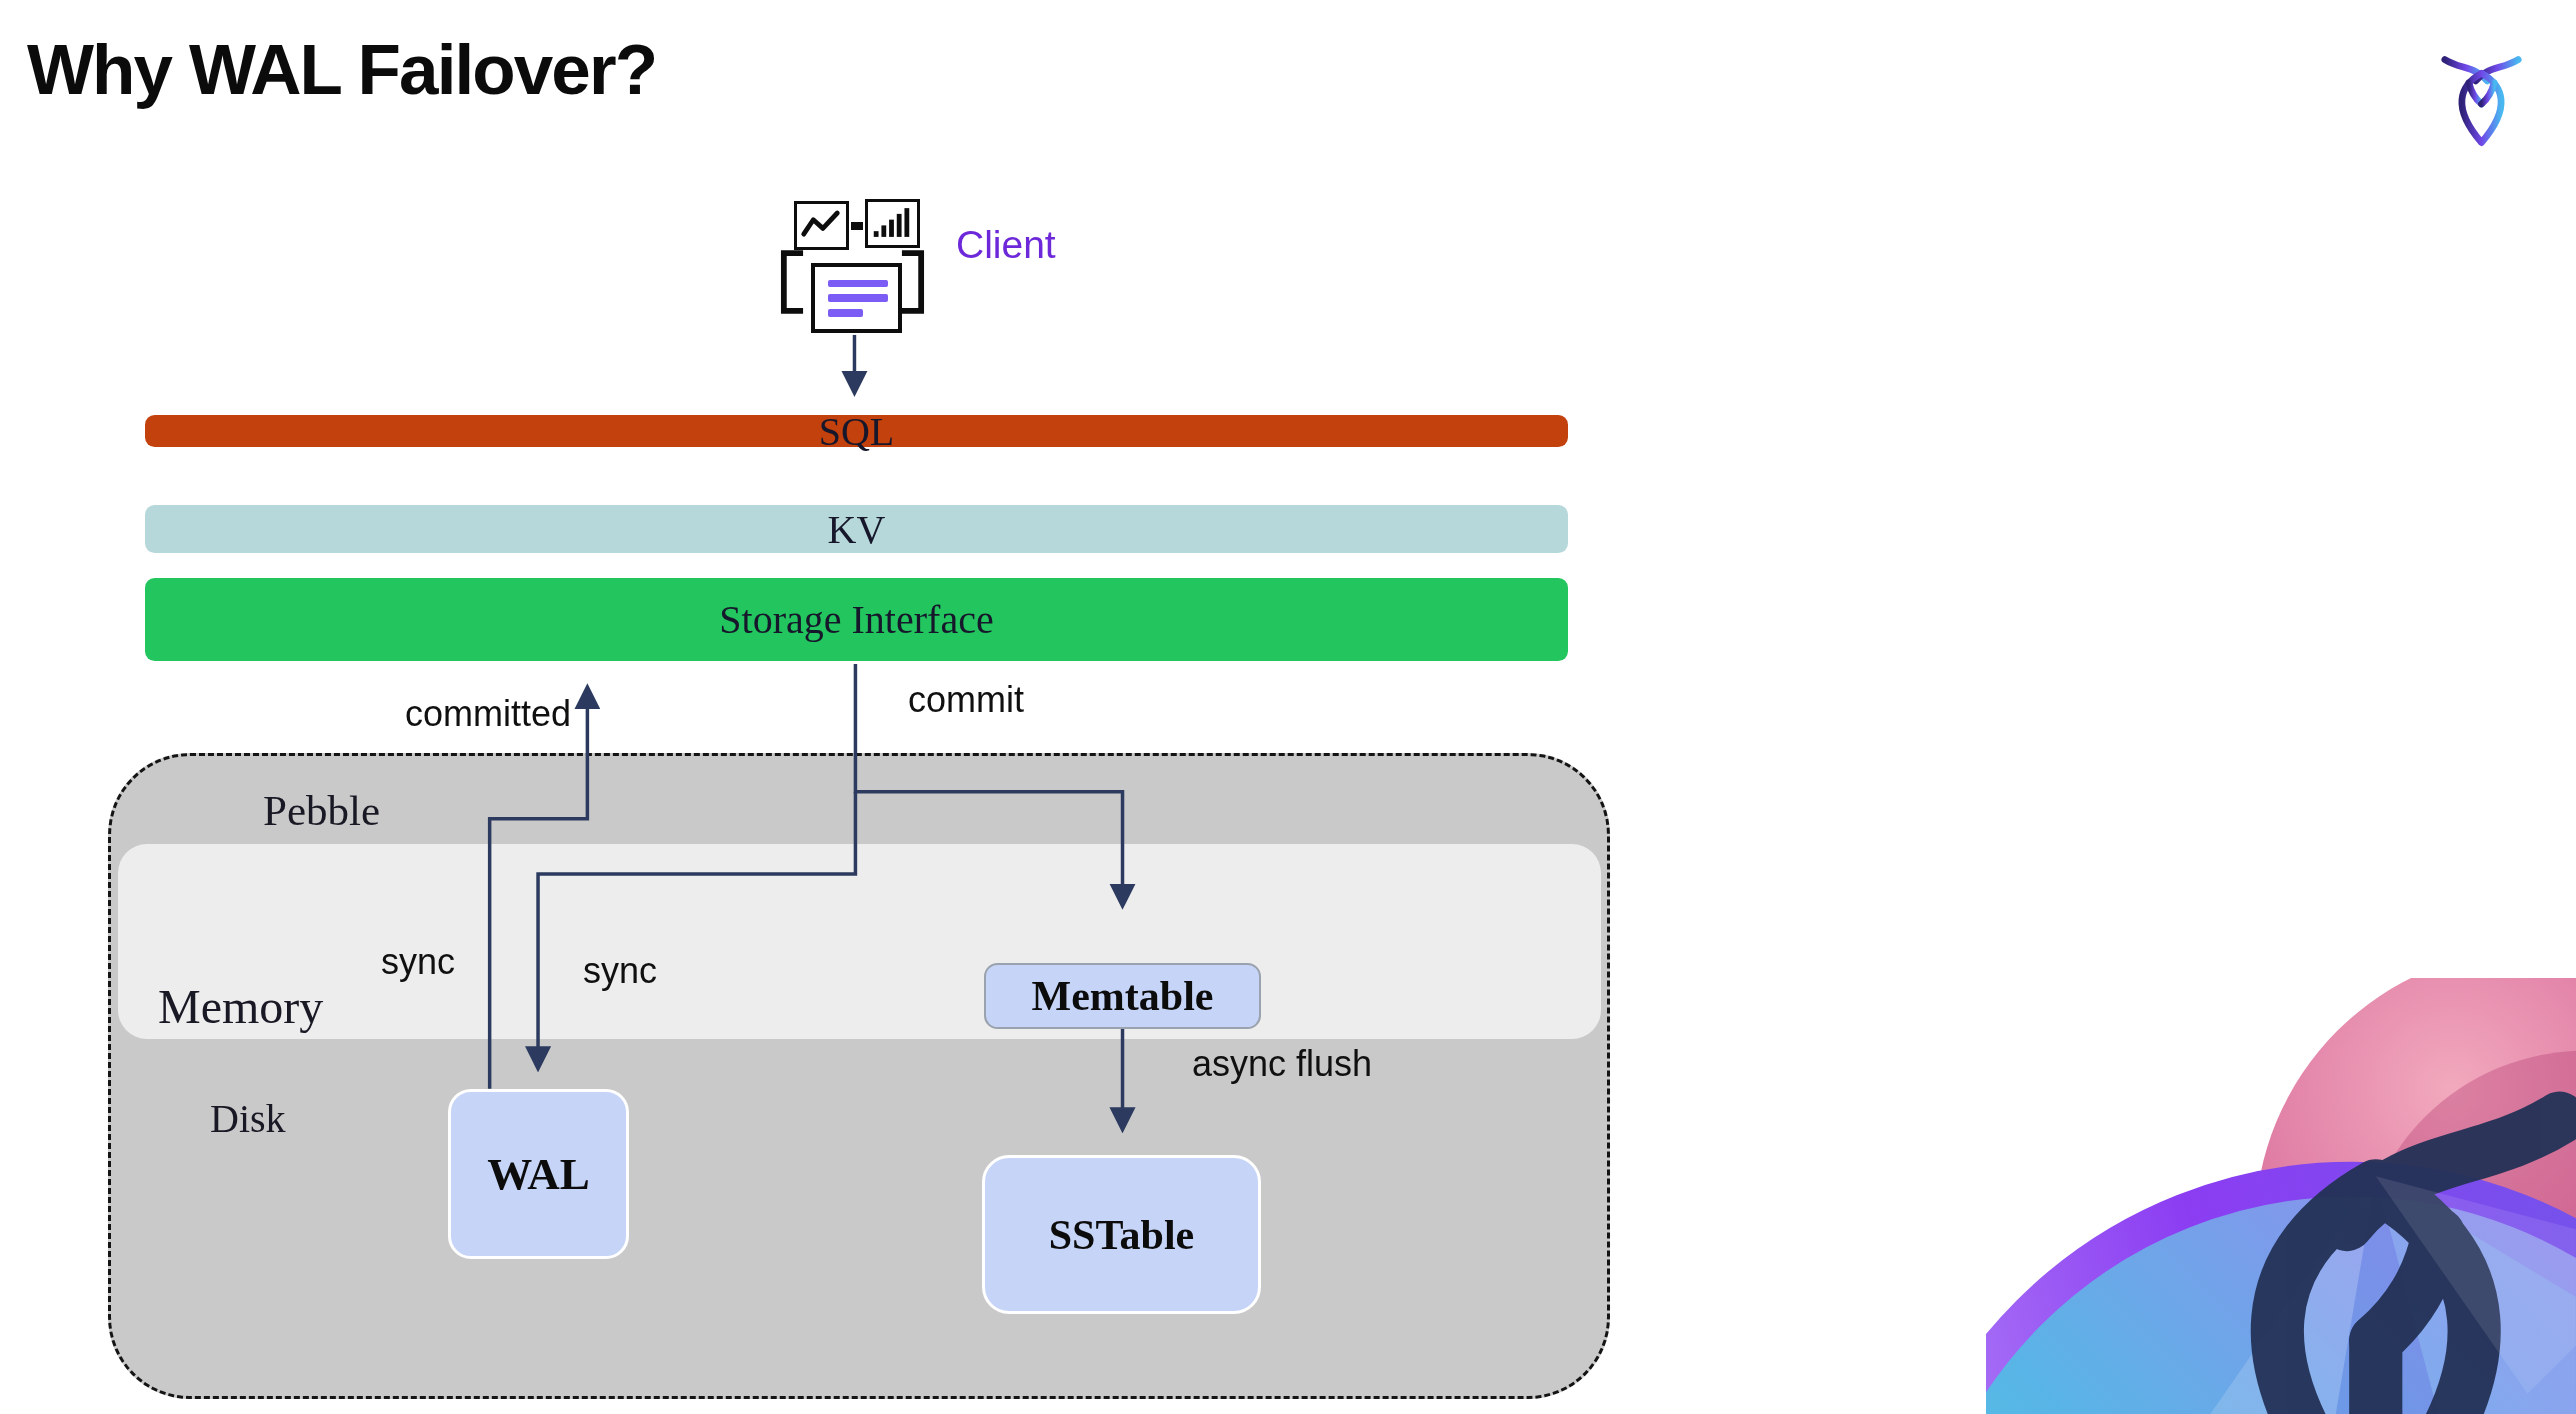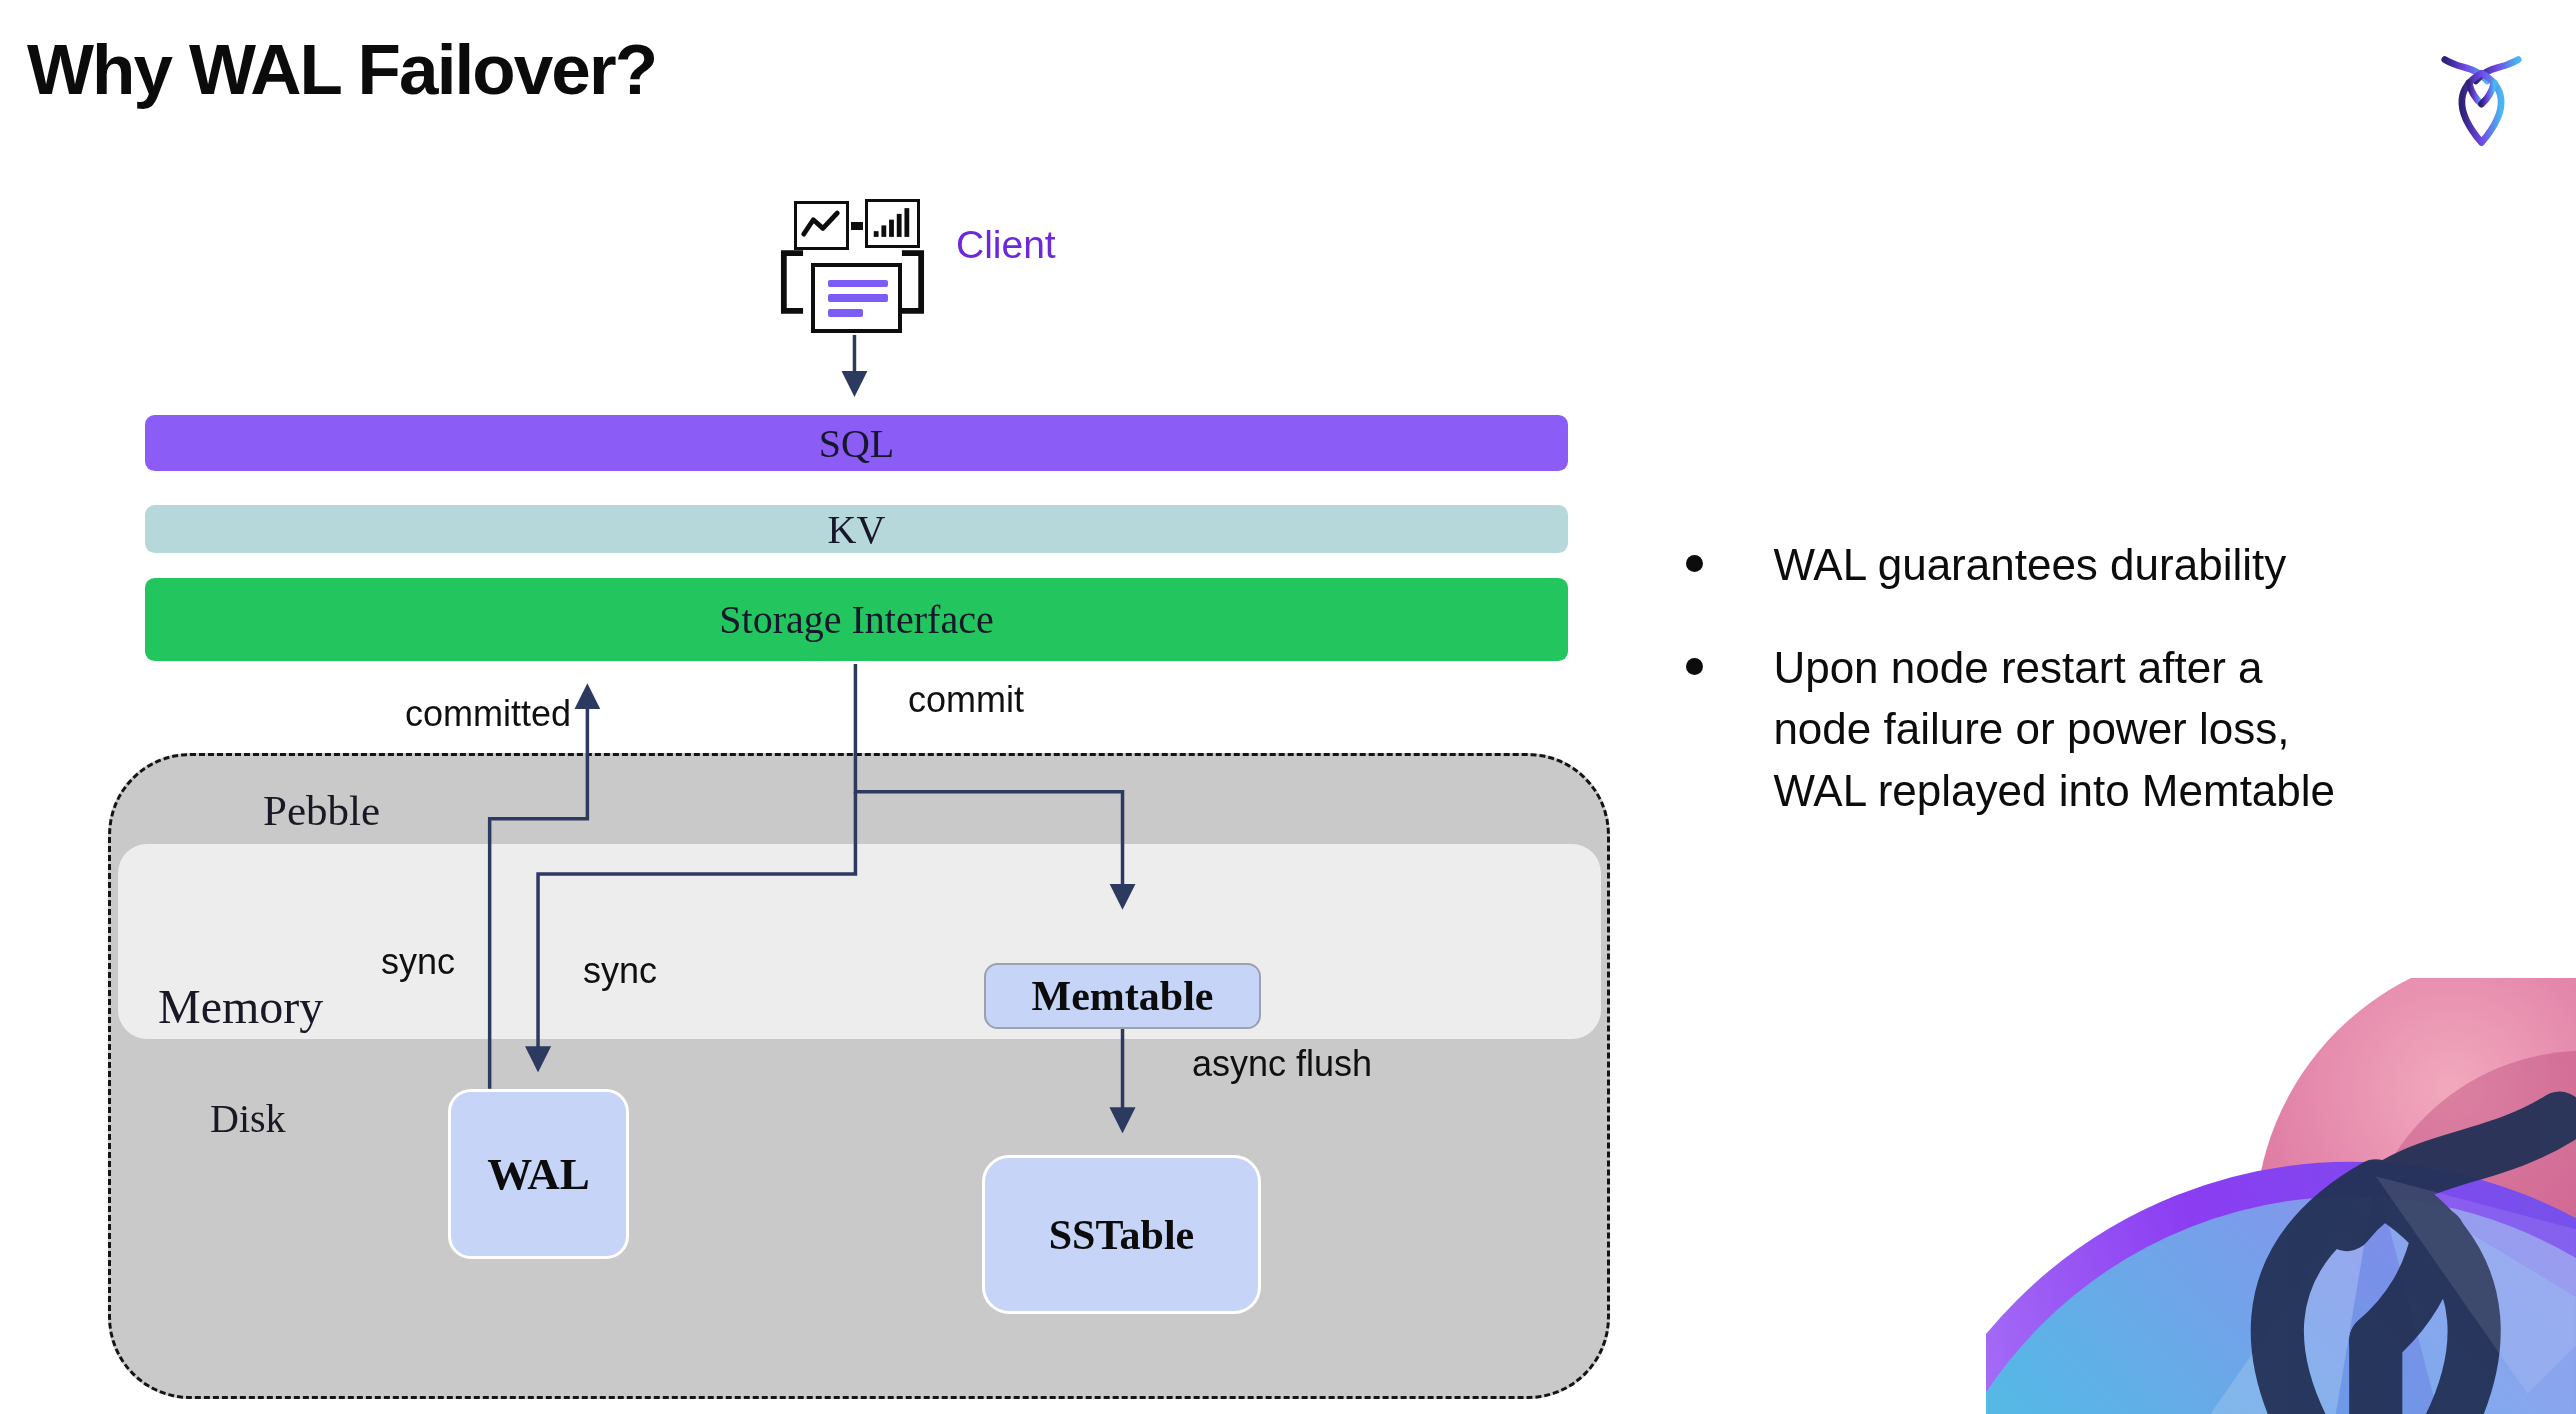--- a/index.html
+++ b/index.html
@@ -27,21 +27,21 @@
   .doc-line{position:absolute;left:12.6px;height:7.7px;background:#7b5cf5;border-radius:1.9px;}
   .doc-line.l1{top:12.6px;width:60px;}
   .doc-line.l2{top:27px;width:60px;}
   .doc-line.l3{top:42px;width:35px;}
   .client-label{position:absolute;left:956px;top:223px;font-size:39px;color:#6d28d9;}
 
   
   .layer{position:absolute;left:145px;width:1423px;border-radius:9.7px;display:flex;
          align-items:center;justify-content:center;font-family:"Liberation Serif",serif;
          font-size:40px;color:#17172b;}
-  .layer-sql{top:415px;height:56px;background:#8b5cf6;}
+  .layer-sql{top:415px;height:32px;background:#c2410c;}
   .layer-kv{top:505px;height:48px;background:#b7d8da;}
   .layer-storage{top:578px;height:83px;background:#22c55e;}
 
   
   .pebble{position:absolute;left:108px;top:753px;width:1502px;height:646px;background:#c9c9c9;
           border:3.4px dashed #141414;border-radius:82px;box-sizing:border-box;}
   .memory-band{position:absolute;left:118px;top:844px;width:1483px;height:195px;
                background:#ededed;border-radius:29px;}
   .zone-label{position:absolute;font-family:"Liberation Serif",serif;color:#191925;}
   .pebble-label{left:223px;top:786px;font-size:43px;margin-left:40px;}
@@ -178,32 +178,20 @@
   <div class="node node-sstable">
     <span>SSTable</span>
   </div>
 
   <div class="edge-label lbl-committed">committed</div>
   <div class="edge-label lbl-commit">commit</div>
   <div class="edge-label lbl-sync1">sync</div>
   <div class="edge-label lbl-sync2">sync</div>
   <div class="edge-label lbl-async">async flush</div>
 
-  <div class="bullets">
-    <div class="bullet-item">
-      <div class="bullet-dot"></div>
-      <div class="bullet-text">WAL guarantees durability</div>
-    </div>
-    <div class="bullet-item">
-      <div class="bullet-dot"></div>
-      <div class="bullet-text">Upon node restart after a
-node failure or power loss,
-WAL replayed into Memtable</div>
-    </div>
-  </div>
 
   <svg class="brand-art" viewBox="0 0 610 452">
     <defs>
       <radialGradient id="pinkG" cx="0.35" cy="0.25" r="0.9">
         <stop offset="0" stop-color="#f2a9bd"></stop>
         <stop offset="0.55" stop-color="#d86b9b"></stop>
         <stop offset="1" stop-color="#c04a86"></stop>
       </radialGradient>
       <linearGradient id="blueG" x1="0" y1="1" x2="1" y2="0">
         <stop offset="0" stop-color="#45ead8"></stop>

